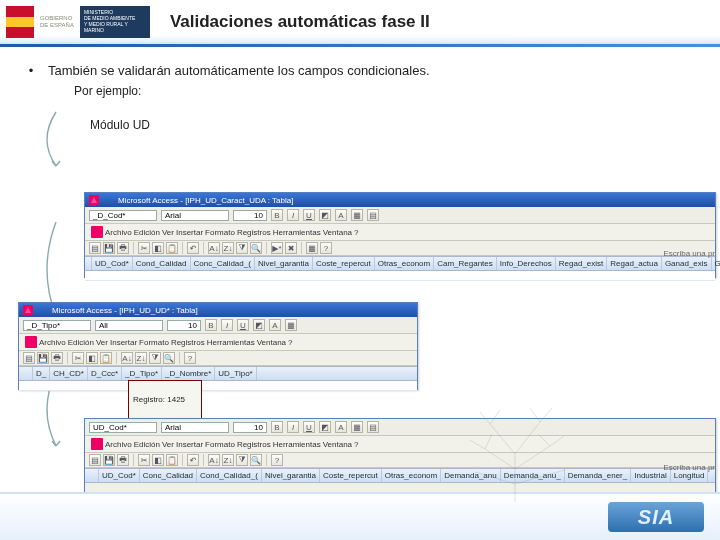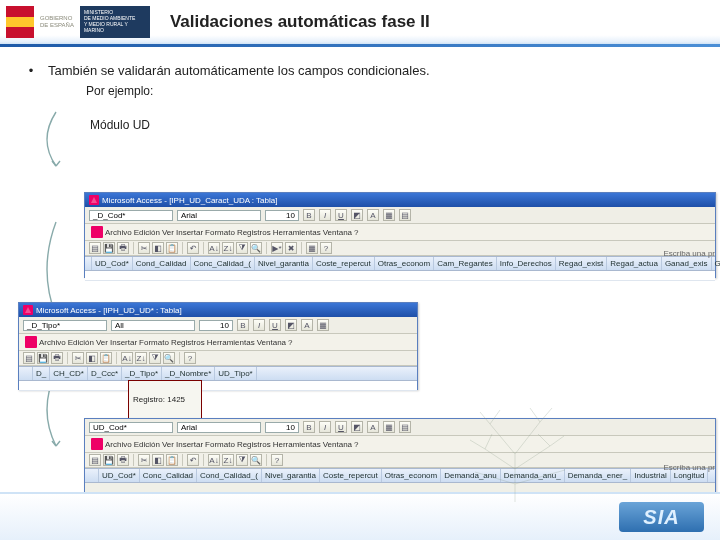--- a/index.html
+++ b/index.html
@@ -39,53 +39,53 @@
   .blue-div {
     height: 3px;
     background: linear-gradient(to right, #1e5aa8, #4b8fd6);
   }
   .content {
     padding: 16px 26px 0 26px;
     font-size: 13px; color: #222;
   }
   .bullet-row { display: flex; gap: 12px; margin-bottom: 6px; }
   .bullet { width: 10px; text-align: center; }
-  .sub { margin-left: 60px; font-size: 12px; margin-bottom: 20px; }
+  .sub { margin-left: 48px; font-size: 12px; margin-bottom: 20px; }
   .module-label { margin-left: 64px; font-size: 12px; margin-bottom: 6px; }
   .arrow-curve {
     position: absolute;
     left: 36px;
     width: 26px;
     stroke: #8aa; fill: none; stroke-width: 1.4;
   }
   
   .access-window {
     position: absolute;
     border: 1px solid #5a7fbf;
     background: #f0f0e8;
     font-size: 8px;
     box-shadow: 1px 1px 2px rgba(0,0,0,.2);
   }
   .titlebar {
     background: linear-gradient(to bottom, #3b76d6, #1e4fa8);
     color: #fff;
     font-size: 8px;
     padding: 2px 4px;
-    display: flex; align-items: center; gap: 3px;
+    display: flex; align-items: center; gap: 19px;
   }
   .titlebar .icon { width:10px; height:10px; background:#e06; display:inline-block; border-radius:1px; position:relative; }
   .titlebar .icon::after { content:""; position:absolute; inset:2px; background:#fff; clip-path: polygon(50% 0, 100% 100%, 0 100%); opacity:.3;}
   .format-row {
     display:flex; align-items:center; gap:4px;
     padding:2px 4px;
     border-bottom:1px solid #c8c8bc;
     background:#efeee6;
   }
   .format-row .dd { border:1px solid #9aa; background:#fff; padding:0 3px; font-size:8px; }
-  .format-row .ff { width:84px; }
+  .format-row .ff { width:68px; }
   .format-row .sz { width:34px; text-align:right; }
   .format-row .btn, .menu-row .tbtn, .tool-row .tbtn {
     width:12px; height:12px; border:1px solid #b4b4a8; background:linear-gradient(#fdfdf7,#e6e6da);
     display:inline-flex; align-items:center; justify-content:center; font-size:8px; color:#556;
   }
   .menu-row {
     display:flex; align-items:center; gap:2px;
     padding:2px 6px; border-bottom:1px solid #c8c8bc;
     font-size:8px; color:#333; background:#f3f2ea;
   }
@@ -136,21 +136,21 @@
     position:absolute; left:0; bottom:0; width:100%; height:48px;
     background: linear-gradient(to top, #e6f0fb 0%, #fff 100%);
     border-top: 2px solid #cfe3f6;
   }
   .deco-tree {
     position:absolute; right:120px; bottom:36px; width:170px; height:110px;
     opacity:.45;
   }
   .sia-logo {
     position:absolute; right:16px; bottom:8px;
-    width:85px; height:30px;
+    width:96px; height:30px;
     background: linear-gradient(#6aa4d8, #2e6fb0);
     border-radius:4px;
     color:#dff0ff; font-style:italic; font-weight:bold;
     display:flex; align-items:center; justify-content:center;
     font-size:20px; letter-spacing:1px;
   }
 </style>
 </head>
 <body>
 

